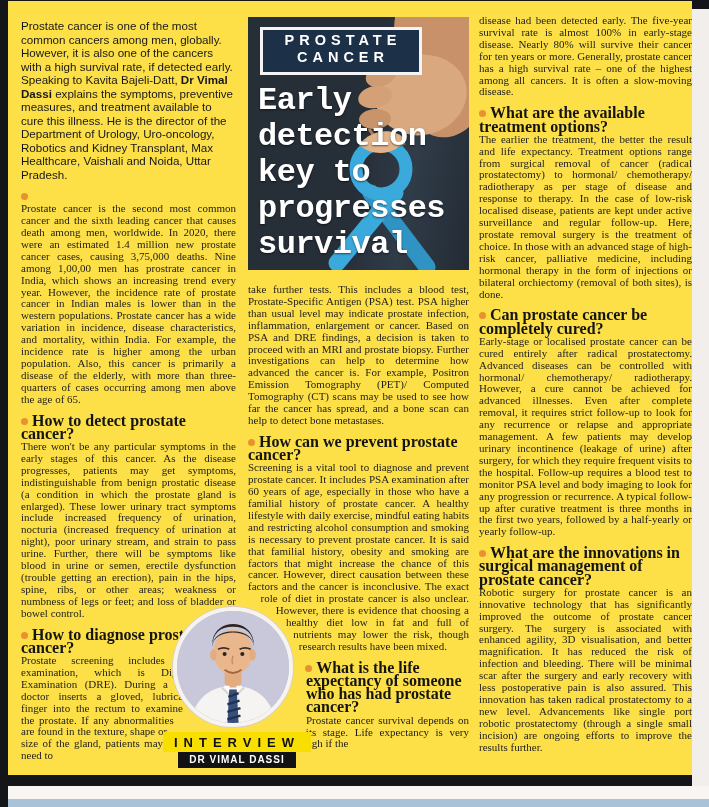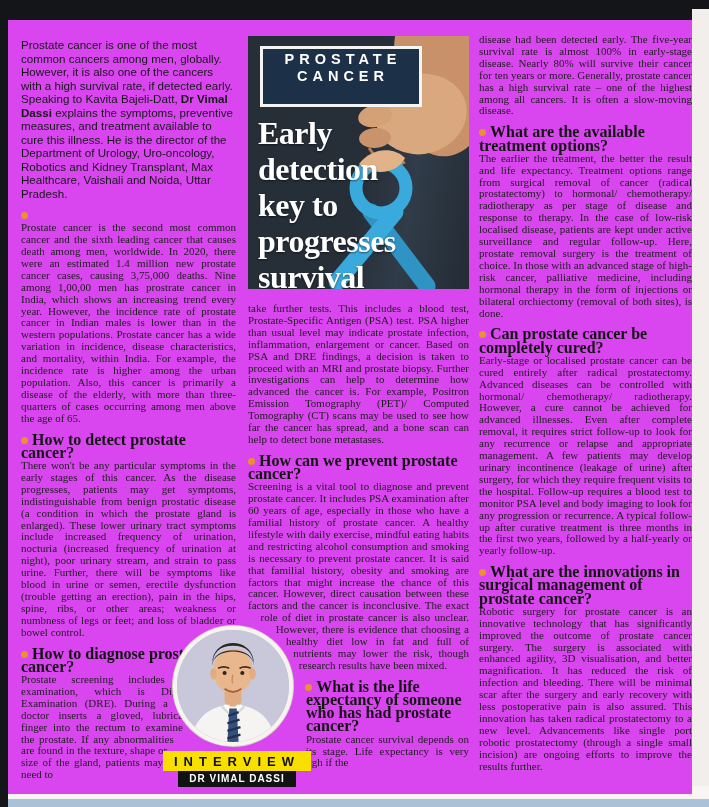--- a/index.html
+++ b/index.html
@@ -1,21 +1,21 @@
 <!DOCTYPE html>
 <html><head>
 <meta charset="utf-8">
 <style>
   html,body{margin:0;padding:0;background:#3a3a3a;}
   .page{position:relative;width:709px;height:807px;background:#141518;overflow:hidden;
         font-family:"Liberation Serif",serif;}
   .right-gutter{position:absolute;left:692px;top:9px;width:17px;height:798px;background:#f2eeeb;}
   .bottom-white{position:absolute;left:8px;top:786px;width:701px;height:13px;background:#f9f5f2;}
   .bottom-blue{position:absolute;left:8px;top:799px;width:701px;height:8px;background:#a9c2d8;}
-  .paper{position:absolute;left:8px;top:20px;width:684px;height:774px;background:#d946ef;}
+  .paper{position:absolute;left:8px;top:1px;width:684px;height:774px;background:#fde047;}
 
   
   .col{position:absolute;overflow:hidden;}
   .col1{left:13px;top:18px;width:215px;height:752px;}
   .col2{left:240px;top:16px;width:221px;height:756px;}
   .col3{left:471px;top:14px;width:213px;height:758px;}
 
   
   .intro{font-family:"Liberation Sans",sans-serif;font-size:11.6px;line-height:13.5px;
          color:#17171a;text-align:left;margin:0 0 4px 0;}
@@ -25,22 +25,22 @@
           text-align:left;}
   .bullet{display:inline-block;width:7px;height:7px;border-radius:50%;background:#e8912f;
           margin-right:4px;vertical-align:1px;}
 
   
   .banner{position:relative;width:221px;height:253px;background:linear-gradient(100deg,#262e38 52%,#303c49 72%,#232b34);overflow:hidden;}
   .banner-photo{position:absolute;right:0;top:0;}
   .kicker{position:relative;margin:10px 0 0 12px;width:152px;border:3px solid #f4f4f4;
           background:#1c3048;color:#fff;font-family:"Liberation Sans",sans-serif;
           font-weight:bold;font-size:14.5px;letter-spacing:5px;text-align:center;
-          padding:2px 0 19px 4px;line-height:17px;}
-  .headline{position:relative;margin:8px 0 0 10px;color:#fff;font-family:Liberation Serif, serif;
+          padding:2px 0 6px 4px;line-height:17px;}
+  .headline{position:relative;margin:8px 0 0 10px;color:#fff;font-family:Liberation Mono, monospace;
             font-weight:bold;font-size:32px;line-height:36px;letter-spacing:-0.5px;
             text-shadow:0 1px 2px rgba(0,0,0,.55);}
   .col2-text{margin-top:14px;height:486px;overflow:hidden;position:relative;}
 
   
   .wrap-right{float:right;width:74px;height:172px;
               shape-outside:circle(86px at 84px 118px);}
   .wrap-left{float:left;width:58px;height:486px;
              shape-outside:ellipse(80px 106px at -20px 418px);}
 

